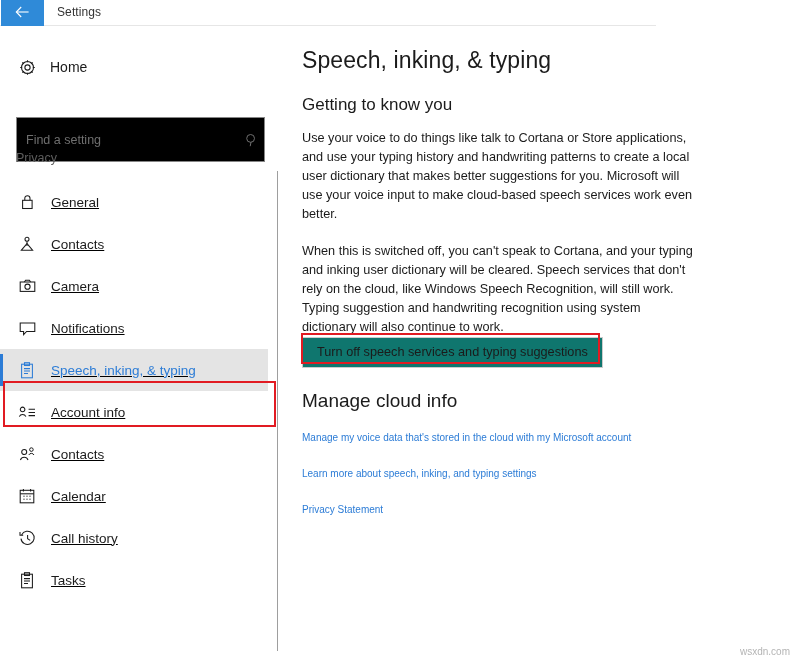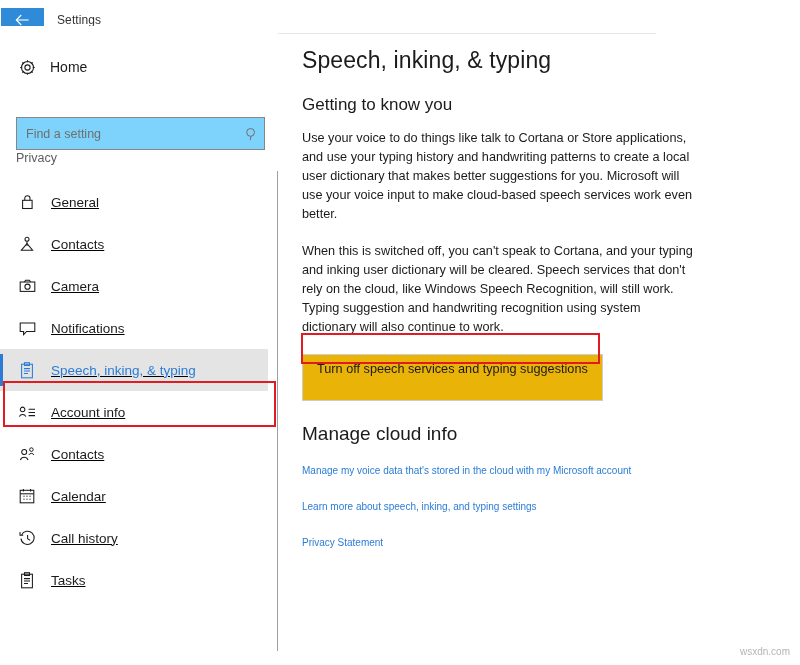--- a/index.html
+++ b/index.html
@@ -10,21 +10,21 @@
     overflow: hidden;
   }
   .app {
     position: relative;
     width: 800px; height: 665px;
     background: #ffffff;
   }
 
   
   .titlebar {
-    position: absolute; left: 0; top: 8px;
+    position: absolute; left: 0; top: 0;
     width: 656px; height: 26px;
     background: #ffffff;
     border-bottom: 1px solid #e6e6e6;
   }
   .back-button {
     position: absolute; left: 1px; top: 0;
     width: 43px; height: 26px;
     background: #2f8ad8;
     display: flex; align-items: center; justify-content: center;
     cursor: pointer;
@@ -52,23 +52,23 @@
     position: absolute; left: 0; top: 24px;
     width: 268px; height: 34px;
     display: flex; align-items: center;
     cursor: pointer;
   }
   .home-icon { width: 22px; margin-left: 16px; display: flex; justify-content: center; }
   .home-label { margin-left: 12px; font-size: 14px; color: #1b1b1b; }
 
   .searchbox {
     position: absolute; left: 16px; top: 91px;
-    width: 249px; height: 33px;
+    width: 249px; height: 45px;
     border: 1px solid #868686;
-    background: #7dd3fc;
+    background: #000000;
     display: flex; align-items: center;
     cursor: text;
   }
   .searchbox input {
     flex: 1; border: 0; outline: 0;
     font-family: "Liberation Sans", sans-serif;
     font-size: 12.5px; color: #6f6f6f;
     padding-left: 9px; background: transparent;
   }
   .searchbox input::placeholder { color: #6f6f6f; opacity: 1; }
@@ -129,27 +129,26 @@
   }
   .body-text {
     font-size: 12.7px; color: #1b1b1b;
     line-height: 19px;
     width: 392px;
     margin-top: 14px;
   }
   .body-text.second { margin-top: 18px; }
 
   .turn-off-button {
-    margin-top: 17px;
     display: inline-block;
-    background: #eab308;
+    background: #0f766e;
     border: 1px solid #cccccc;
     font-family: "Liberation Sans", sans-serif;
     font-size: 12.7px; color: #1b1b1b;
-    padding: 7px 14px 24px 14px;
+    padding: 7px 14px 8px 14px;
     cursor: pointer;
     line-height: 14px;
   }
 
   .section-heading-2 {
     font-size: 19px; font-weight: normal; color: #1b1b1b;
     margin-top: 22px;
   }
   .link {
     display: block;

